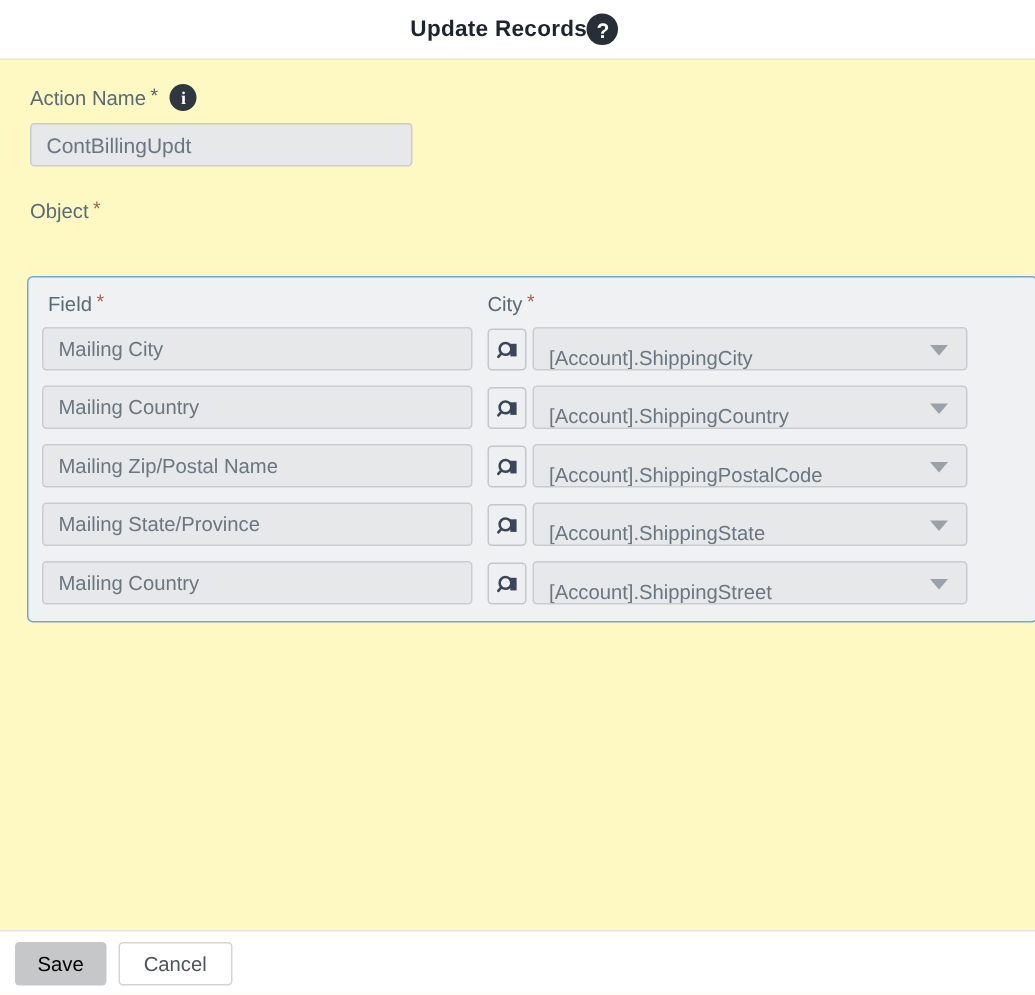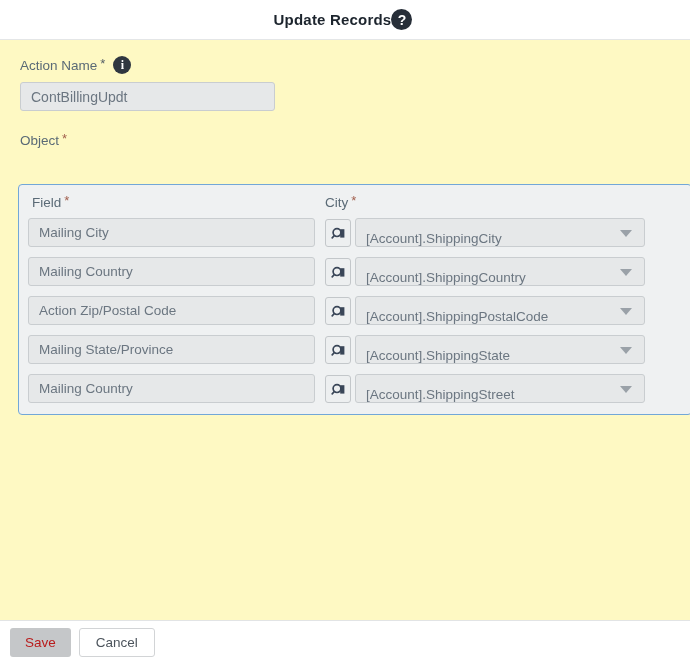--- a/index.html
+++ b/index.html
@@ -87,21 +87,21 @@
   
   .footer {
     flex: none; height: 43px; background: #ffffff;
     border-top: 1px solid #e2e4e5;
     display: flex; align-items: center; padding: 0 10px;
   }
   .btn {
     height: 29px; border-radius: 3px; font-size: 13.5px;
     font-family: "Liberation Sans", sans-serif; cursor: pointer;
   }
-  .btn-save { padding: 0 15px; background: #c5c7c9; color: #b91c1c; border: none; }
+  .btn-save { padding: 0 15px; background: #c5c7c9; color: #000000; border: none; }
   .btn-cancel { padding: 0 16px; background: #ffffff; color: #4c545c; border: 1px solid #d2d4d6; margin-left: 8px; }
 </style>
 </head>
 <body>
 
 <div class="header">
   <div class="title">Update Records</div>
   <div class="help-icon">?</div>
 </div>
 
@@ -154,21 +154,21 @@
           <line x1="4.1" y1="10.7" x2="2.2" y2="12.9" stroke="#3a4658" stroke-width="1.7" stroke-linecap="round"></line>
         </svg>
       </span>
     </button>
     <div class="dd">
       <span>[Account].ShippingCountry</span>
       <span class="dd-arrow"></span>
     </div>
   </div>
         <div class="vrow">
-    <div class="inp field-inp">Action Zip/Postal Code</div>
+    <div class="inp field-inp">Mailing Zip/Postal Name</div>
     <button class="lookup-btn">
       <span style="display:flex">
         <svg width="16" height="16" viewBox="0 0 16 16">
           <rect x="10.2" y="4.2" width="4.2" height="8.4" fill="#3a4658"></rect>
           <circle cx="7" cy="7.6" r="3.9" fill="#edeff0" stroke="#3a4658" stroke-width="1.7"></circle>
           <line x1="4.1" y1="10.7" x2="2.2" y2="12.9" stroke="#3a4658" stroke-width="1.7" stroke-linecap="round"></line>
         </svg>
       </span>
     </button>
     <div class="dd">

